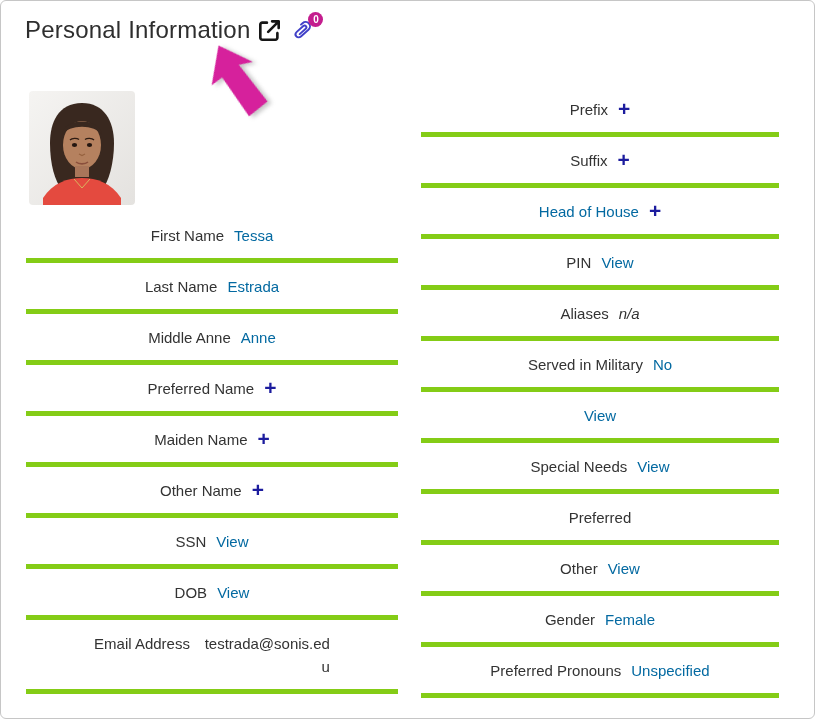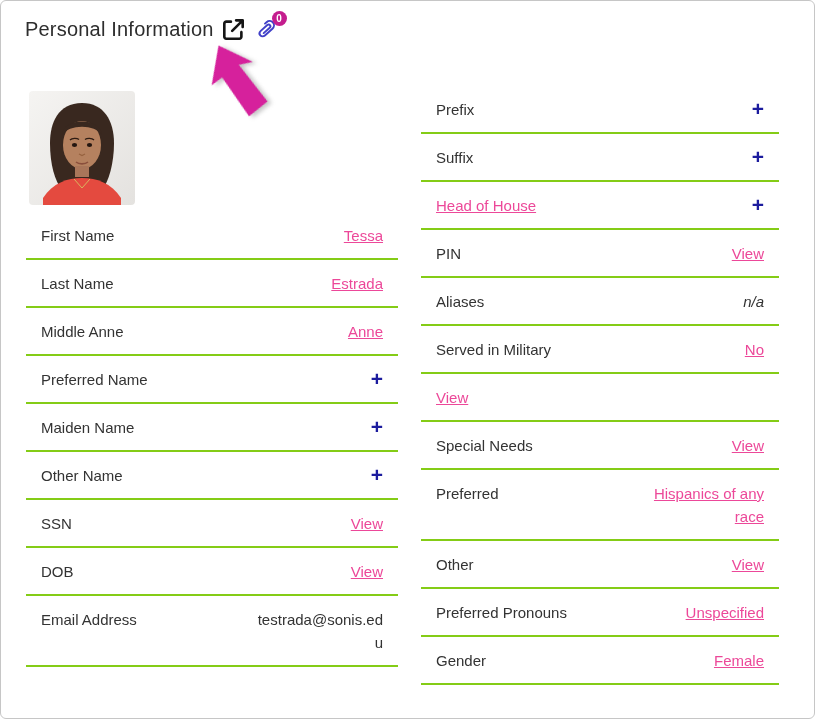--- a/index.html
+++ b/index.html
@@ -6,21 +6,21 @@
   body {
     width:815px; height:719px; position:relative; overflow:hidden;
     font-family:"Liberation Sans", sans-serif; color:#333;
   }
   .card {
     position:absolute; left:0; top:0; width:813px; height:717px;
     background:#fff; border:1px solid #c6c6c6; border-radius:6px;
   }
   
   .header { position:absolute; left:24px; top:15px; display:flex; align-items:center; gap:9px; }
-  .page-title { font-size:20px; font-weight:400; color:#2e2e2e; margin:0; letter-spacing:0.2px; }
+  .page-title { font-size:24px; font-weight:400; color:#2e2e2e; margin:0; letter-spacing:0.2px; }
   .extlink { width:21px; height:21px; display:inline-block; cursor:pointer; }
   .clip-wrap { position:relative; display:inline-block; width:27px; height:27px; cursor:pointer; }
   .clip-badge {
     position:absolute; top:-5px; right:-7px; min-width:15px; height:15px;
     background:#c41d8e; color:#fff; border-radius:50%;
     font-size:10px; font-weight:700; line-height:15px; text-align:center;
   }
   
   .annot-arrow {
     position:absolute; left:200px; top:40px; width:72px; height:80px;
@@ -31,27 +31,27 @@
   
   .col { position:absolute; top:85px; }
   .col-left  { left:25px;  width:372px; }
   .col-right { left:420px; width:358px; }
   .photo {
     width:106px; height:114px; margin:5px 0 7px 3px;
     border-radius:4px; overflow:hidden; display:block;
   }
   
   .row {
-    display:flex; justify-content:space-between; align-items:flex-start; gap:10px;
-    padding:12px 15px 11px 15px; border-bottom:2px solid #84cc16;
+    display:flex; justify-content:center; align-items:flex-start; gap:10px;
+    padding:12px 15px 11px 15px; border-bottom:5px solid #84cc16;
     font-size:15px; line-height:23px; color:#333;
   }
   .row .label { white-space:nowrap; }
   .row .value { text-align:right; max-width:150px; }
-  .link { color:#ec4899; text-decoration:underline; cursor:pointer; }
+  .link { color:#0369a1; cursor:pointer; }
   .value.add {
     color:#1c1c9e; font-weight:700; font-size:21px; line-height:21px;
     text-decoration:none; cursor:pointer;
   }
   .value.text { color:#333;font-style:italic; }
   .value.text-break { word-break:break-all; max-width:130px; }
   .value.wrap { max-width:135px; }
 </style>
 </head>
 <body>
@@ -175,30 +175,29 @@
         </div>
         <div class="row">
           <span class="value link">View</span>
         </div>
         <div class="row">
           <span class="label">Special Needs</span>
           <span class="value link">View</span>
         </div>
         <div class="row">
           <span class="label">Preferred</span>
-          <span class="value link wrap">Hispanics of any race</span>
         </div>
         <div class="row">
           <span class="label">Other</span>
           <span class="value link">View</span>
+        </div>
+        <div class="row">
+          <span class="label">Gender</span>
+          <span class="value link">Female</span>
         </div>
         <div class="row">
           <span class="label">Preferred Pronouns</span>
           <span class="value link">Unspecified</span>
         </div>
-        <div class="row">
-          <span class="label">Gender</span>
-          <span class="value link">Female</span>
-        </div>
       </div>
   </div>
 
 </div>
 
 </body></html>

